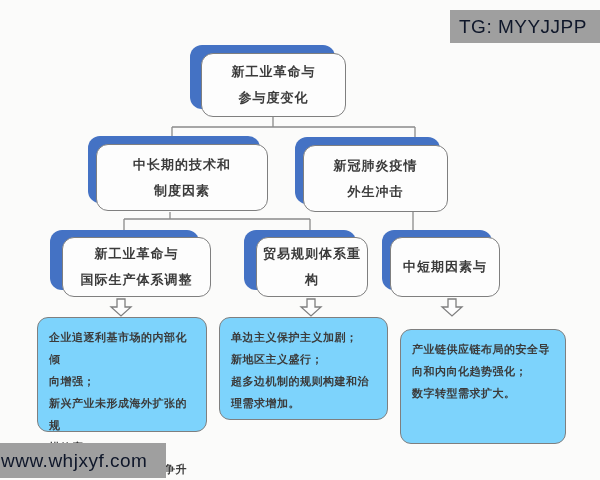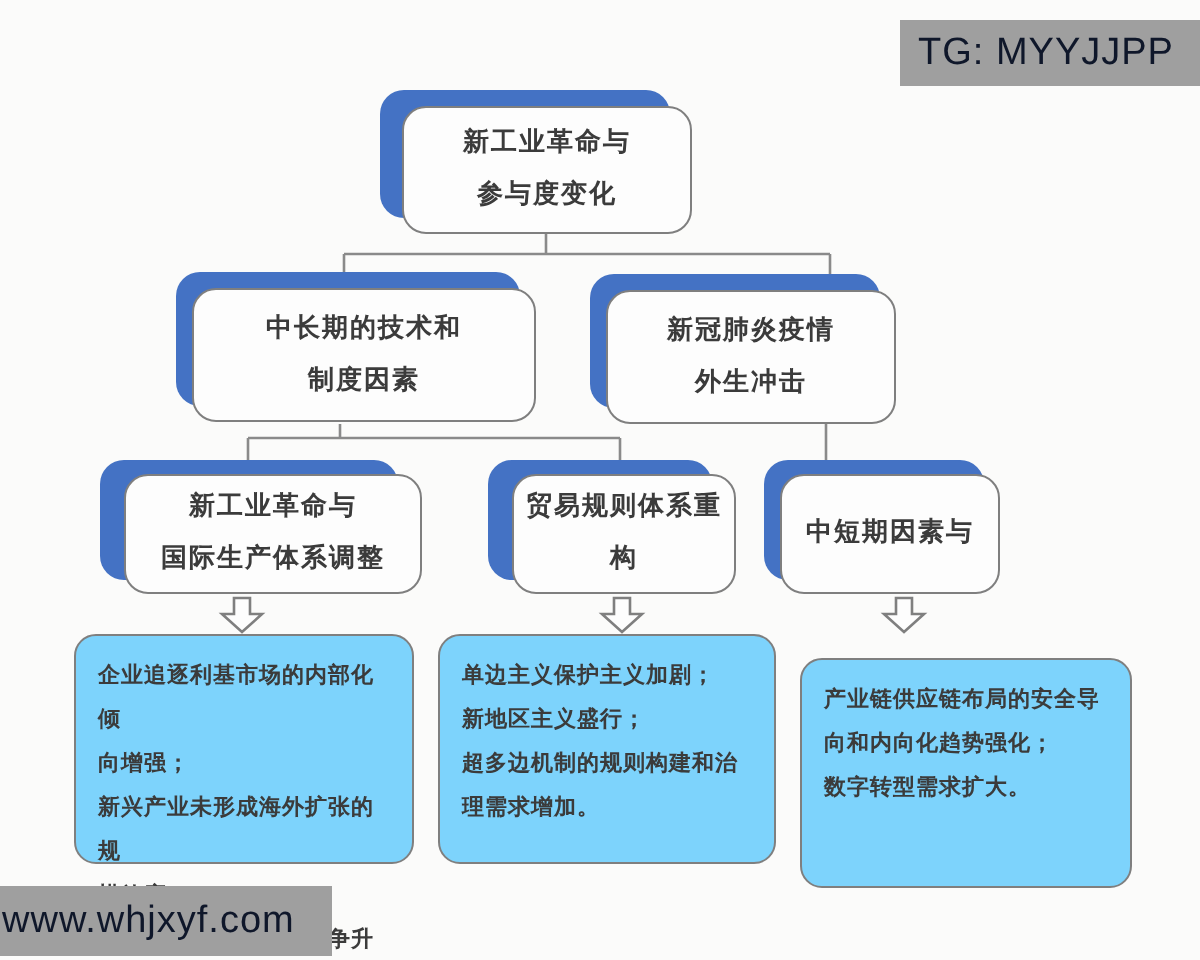--- a/index.html
+++ b/index.html
@@ -109,21 +109,21 @@
   </div>
 
   <div class="detail" style="left:37px;top:317px;width:170px;height:115px;">
     <div class="detail-text">企业追逐利基市场的内部化倾
 向增强；
 新兴产业未形成海外扩张的规
 模效应；
 国家之间科技和产业竞争升级。</div>
   </div>
 
-  <div class="detail" style="left:219px;top:317px;width:169px;height:115px;">
+  <div class="detail" style="left:219px;top:317px;width:169px;height:103px;">
     <div class="detail-text">单边主义保护主义加剧；
 新地区主义盛行；
 超多边机制的规则构建和治
 理需求增加。</div>
   </div>
 
   <div class="detail" style="left:400px;top:329px;width:166px;height:115px;">
     <div class="detail-text">产业链供应链布局的安全导
 向和内向化趋势强化；
 数字转型需求扩大。</div>

